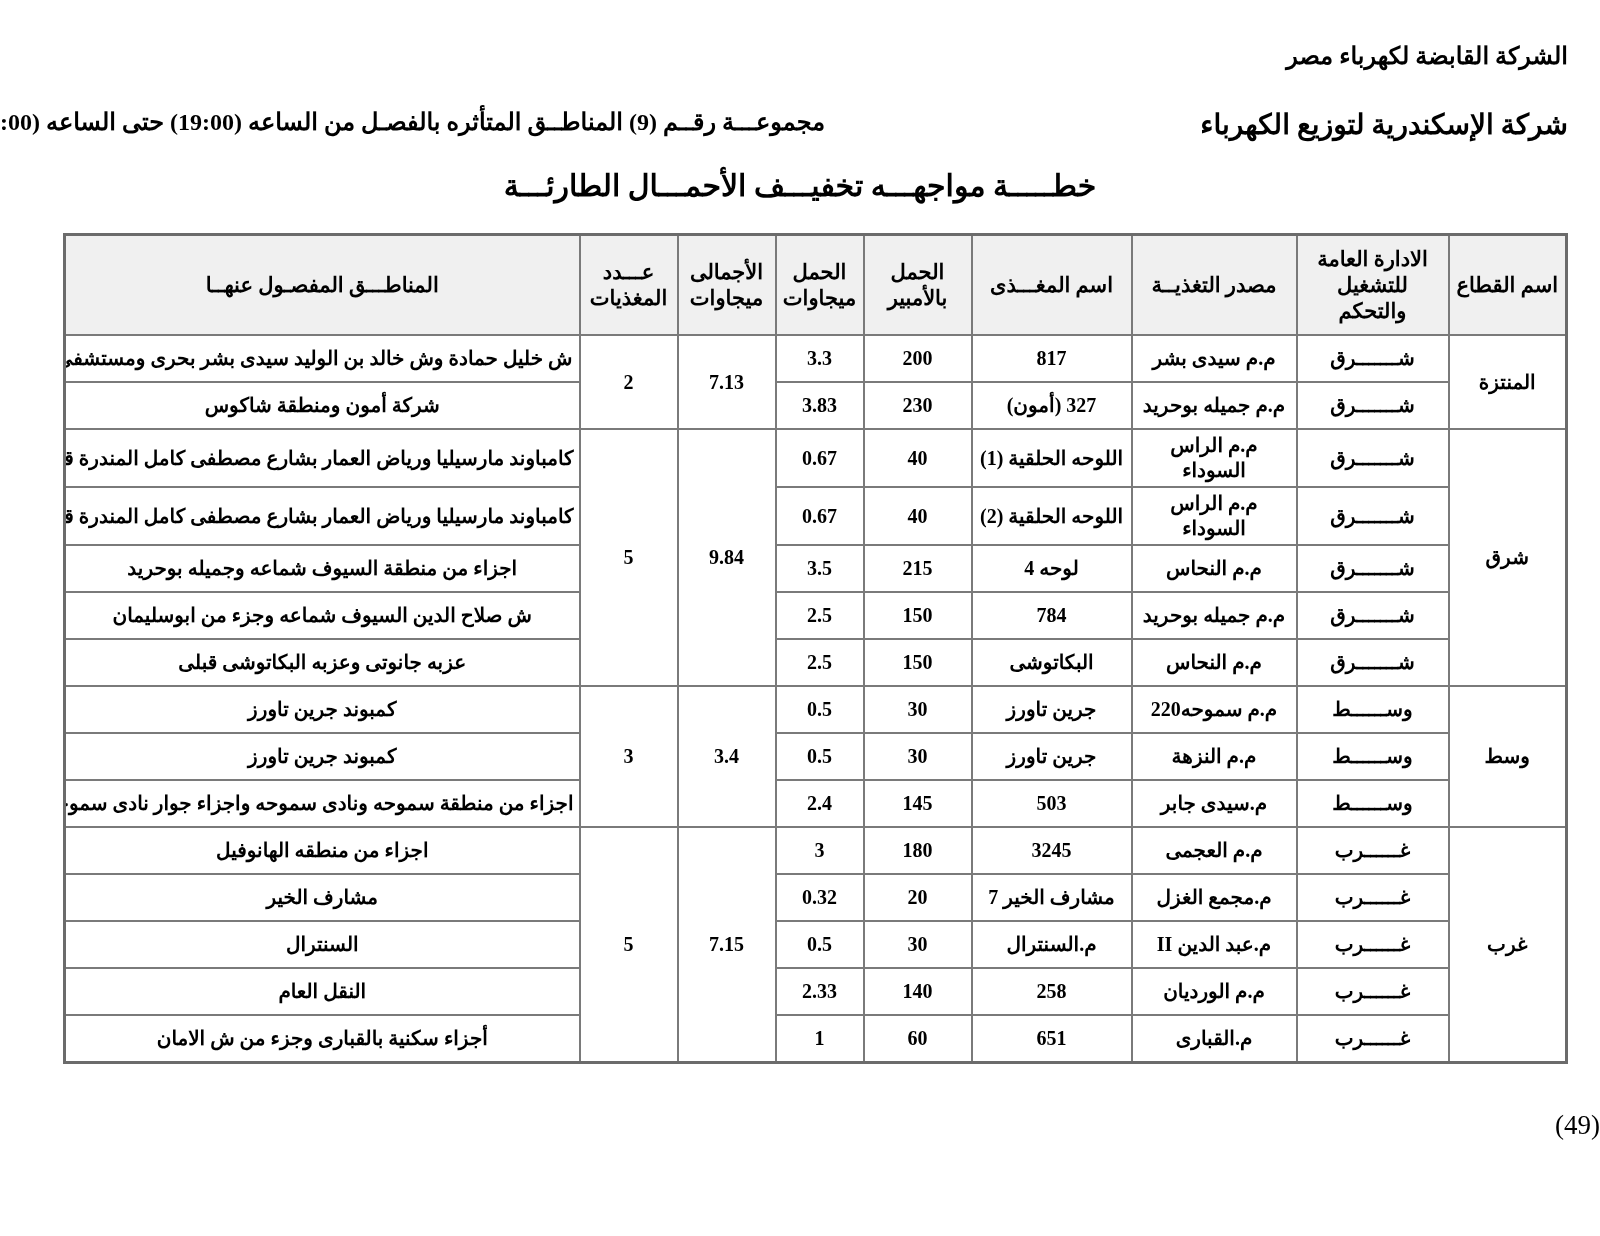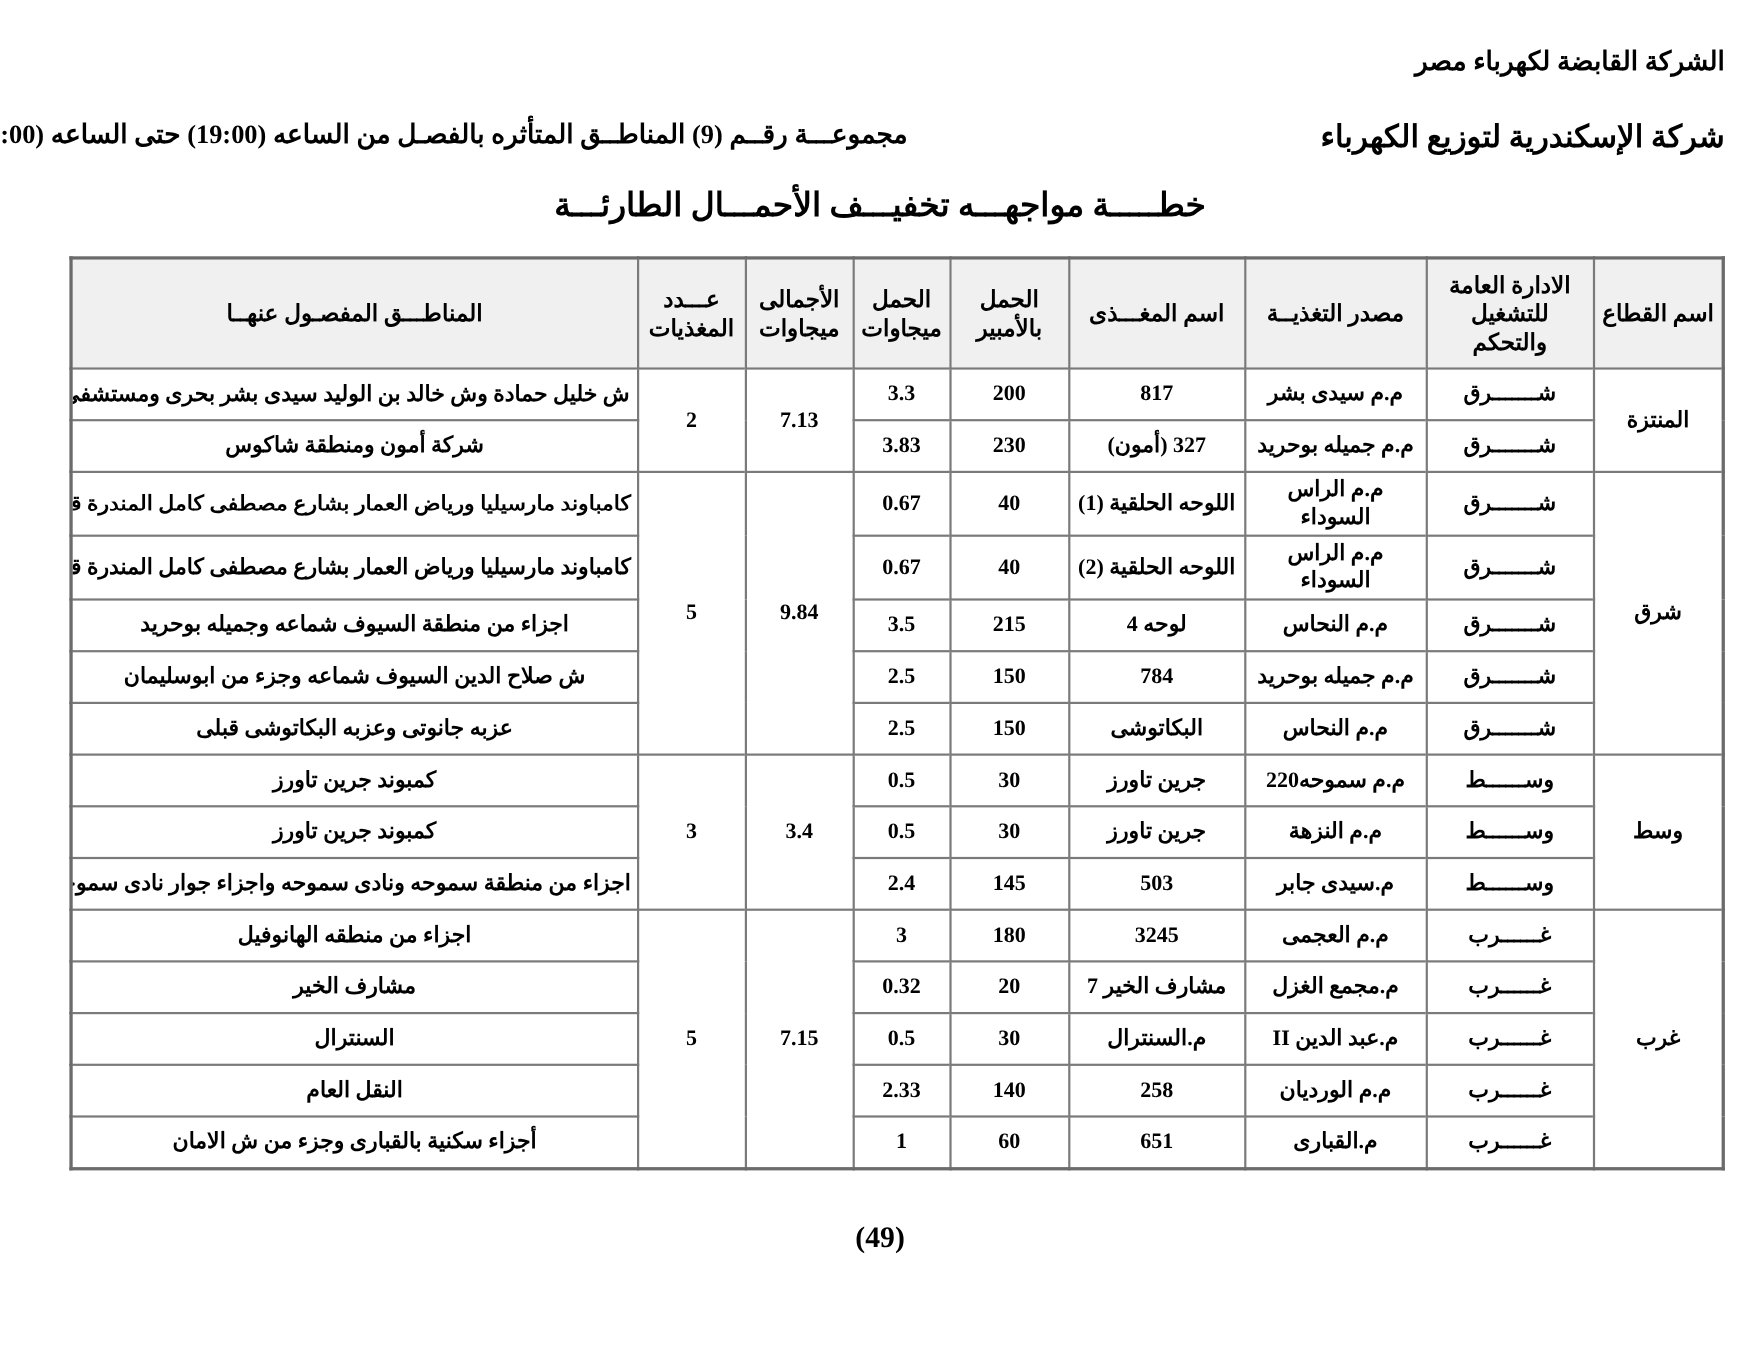--- a/index.html
+++ b/index.html
@@ -110,23 +110,23 @@
   col.c-mw     { width: 88px; }
   col.c-total  { width: 98px; }
   col.c-count  { width: 98px; }
   col.c-areas  { width: 515px; }
 
   .pagenum {
     position: absolute;
     top: 1110px;
     left: 0;
     width: 1600px;
-    text-align: center;
+    text-align: right;
     font-size: 27px;
-    font-weight: bold;
+    font-weight: normal;
     direction: ltr;
   }
 </style>
 </head>
 <body>
 
 <div class="page">
 
   <div class="hdr-line hdr-company">الشركة القابضة لكهرباء مصر</div>
 

